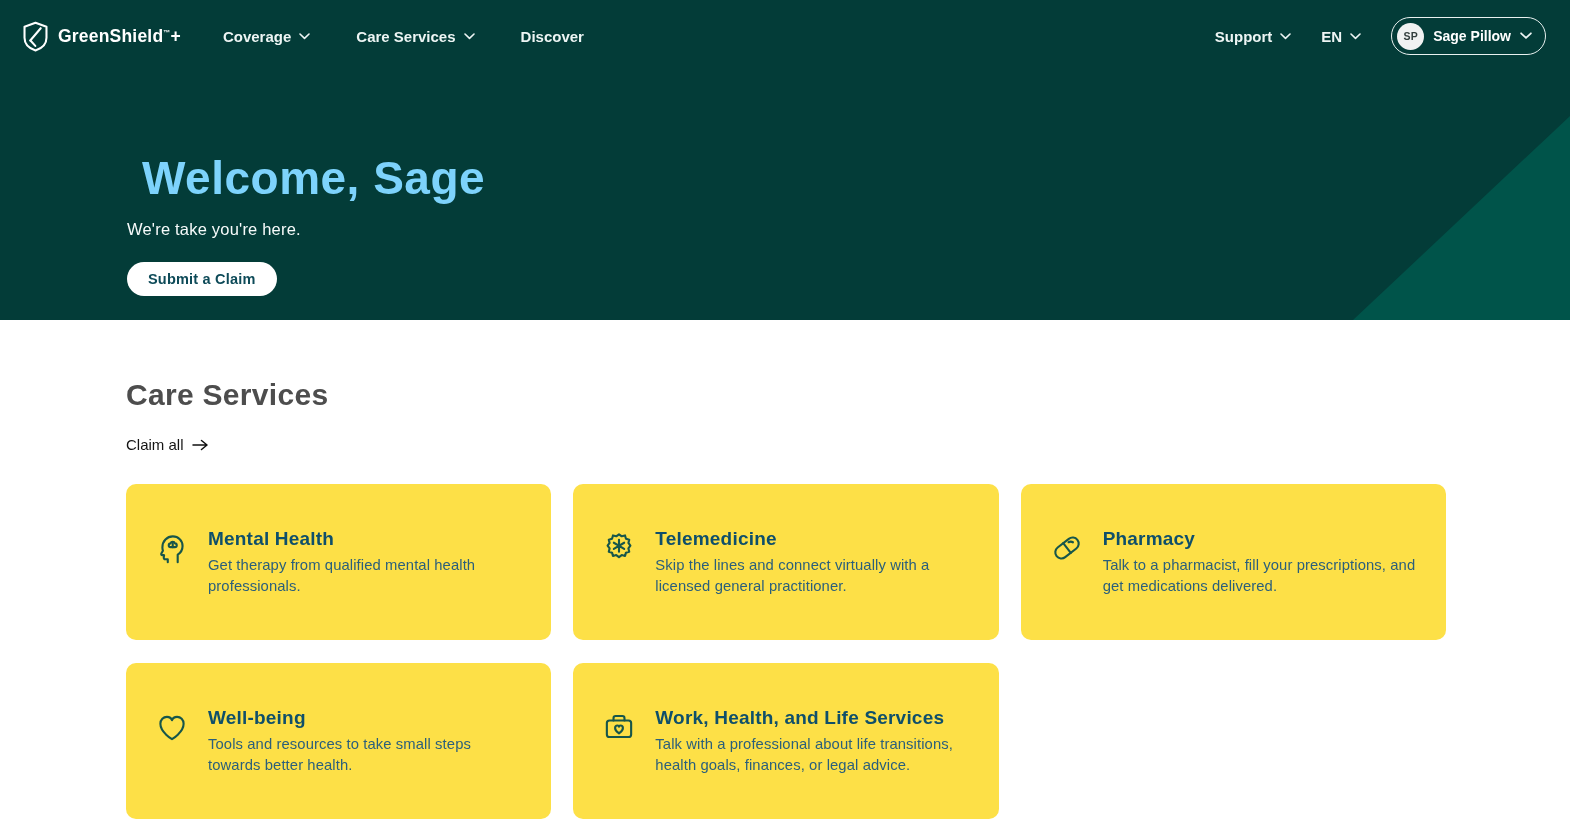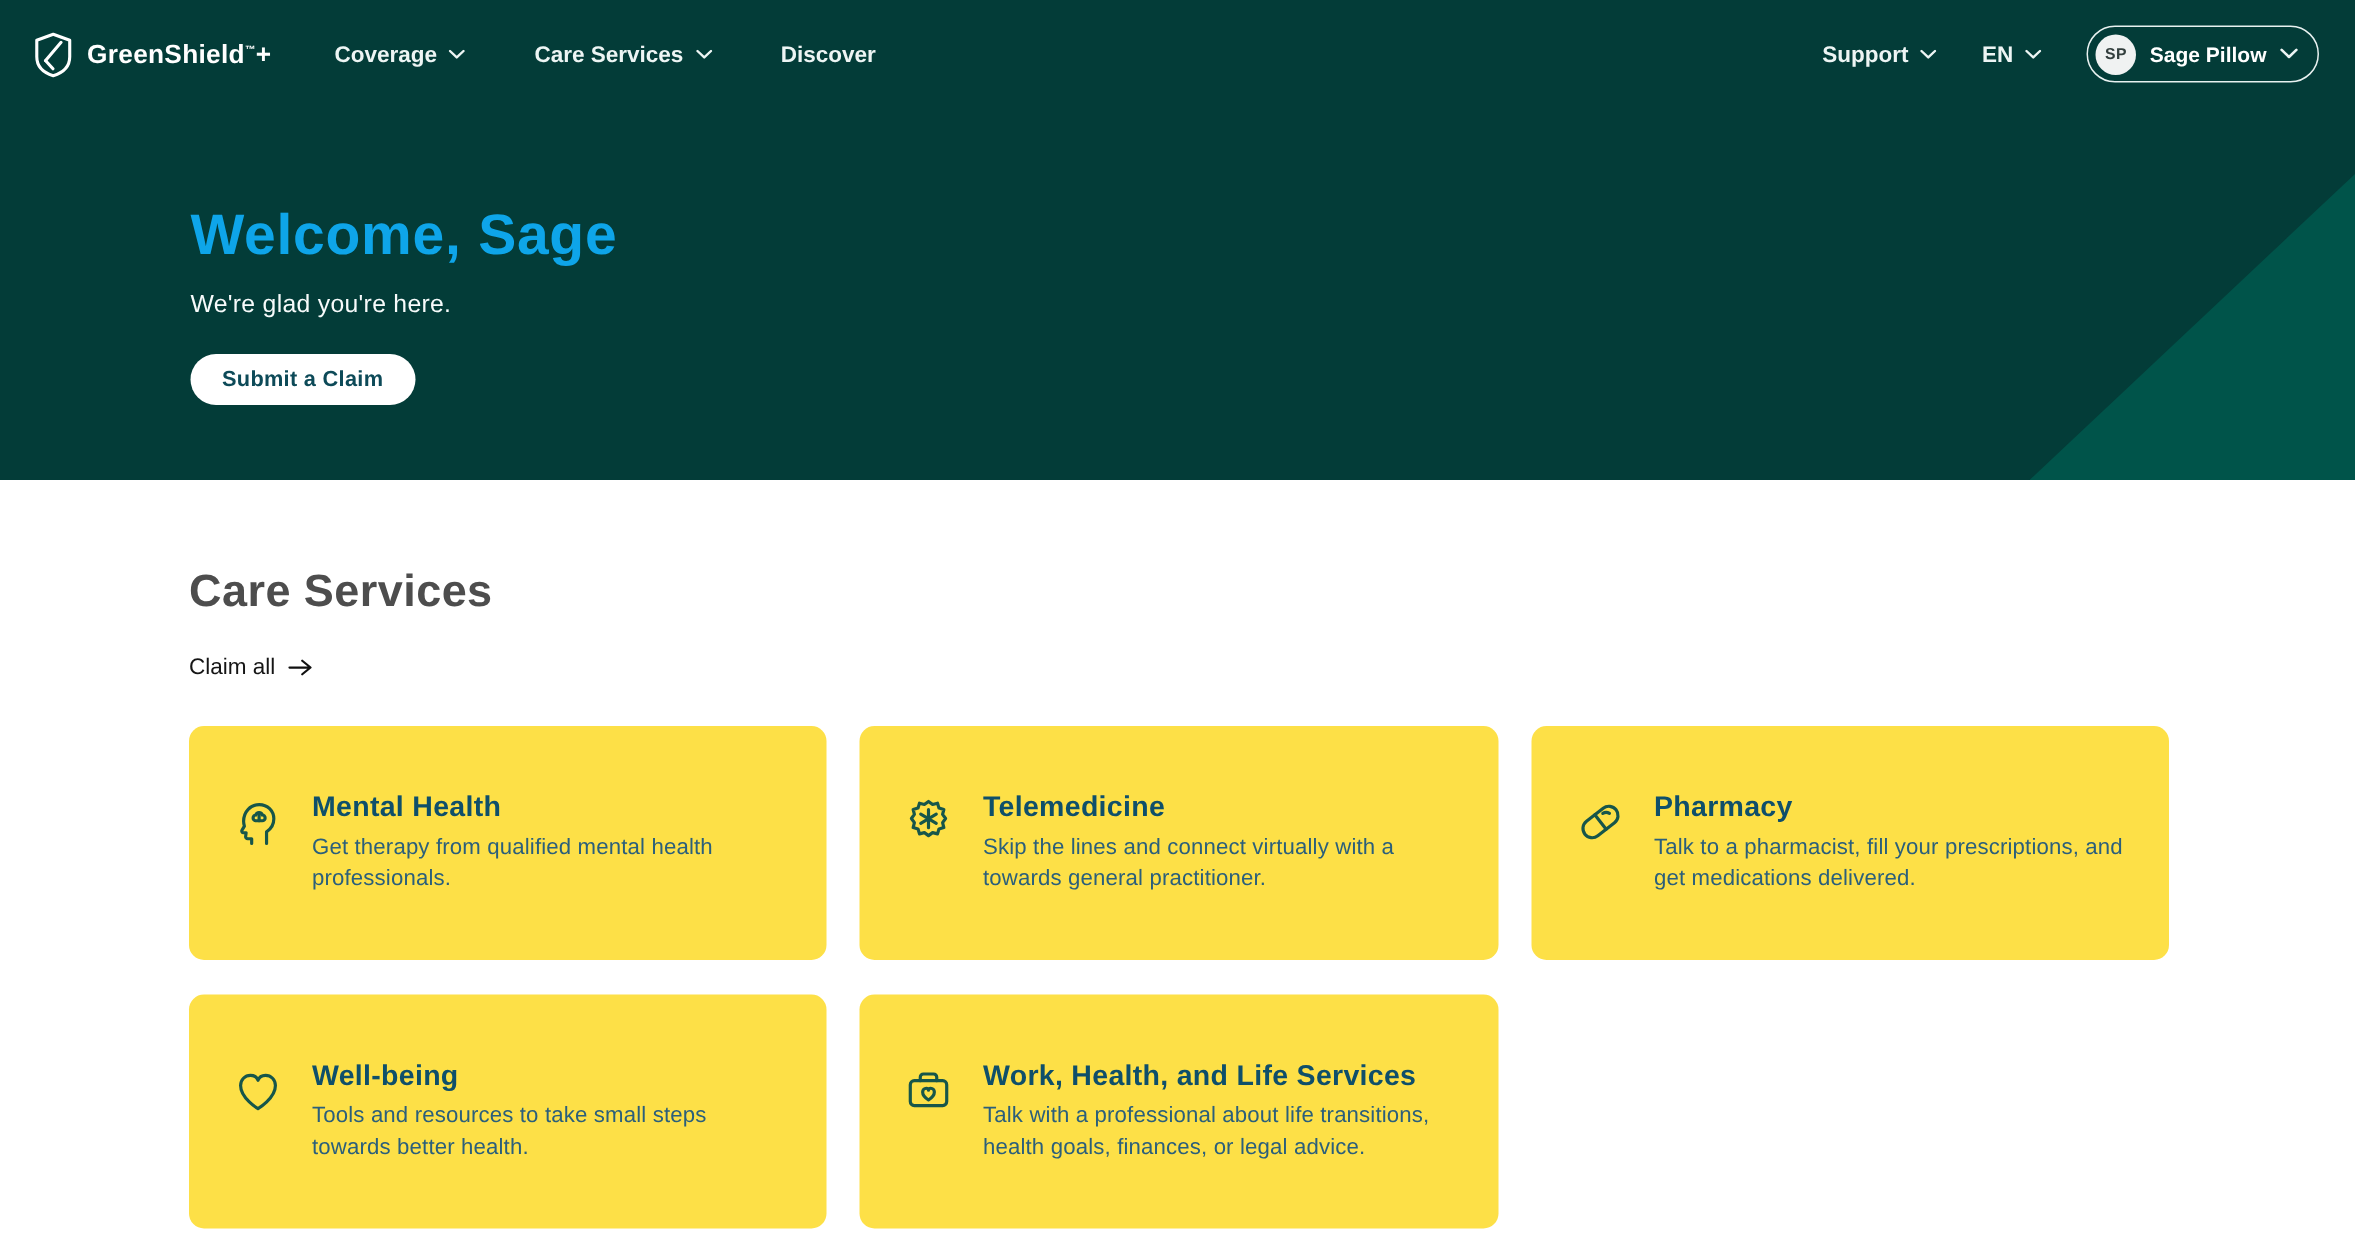--- a/index.html
+++ b/index.html
@@ -64,23 +64,23 @@
     display: flex; align-items: center; justify-content: center;
     letter-spacing: .3px;
   }
   .user-name { font-size: 14px; font-weight: 700; color: #fff; white-space: nowrap; }
 
   .chev { display: inline-flex; }
 
   
   .hero-content { position: relative; padding: 64px 0 0 127px; z-index: 1; }
   .hero-title {
-    margin: 0;
-    font-size: 38px; font-weight: 700;
-    color: #0ea5e9; letter-spacing: .5px;
+    margin: 15px;
+    font-size: 46px; font-weight: 700;
+    color: #7dd3fc; letter-spacing: .5px;
   }
   .hero-subtitle {
     margin: 15px 0 0;
     font-size: 16.5px; color: #F7FBFB; letter-spacing: .2px;
   }
   .cta-btn {
     margin-top: 23px;
     display: inline-block;
     background: #ffffff; color: #0D4A58;
     font-family: "Liberation Sans", sans-serif;
@@ -197,21 +197,21 @@
           <svg width="12" height="8" viewBox="0 0 11 7">
               <path d="M1 1l4.5 4.3L10 1" stroke="#EDF5F4" stroke-width="1.6" fill="none" stroke-linecap="round" stroke-linejoin="round"></path>
             </svg>
         </span>
       </div>
     </div>
   </div>
 
   <div class="hero-content">
     <h1 class="hero-title">Welcome, Sage</h1>
-    <p class="hero-subtitle">We're glad you're here.</p>
+    <p class="hero-subtitle">We're take you're here.</p>
     <button class="cta-btn">Submit a Claim</button>
   </div>
 </div>
 
 <div class="main">
   <h2 class="section-title">Care Services</h2>
 
   <a class="view-all">
     <span>Claim all</span>
     <span>
@@ -243,21 +243,21 @@
       <div class="card-inner">
         <span class="card-icon">
           <svg width="38" height="38" viewBox="0 0 36 36" fill="none" stroke="#17564A" stroke-width="2" stroke-linecap="round" stroke-linejoin="round">
             <path d="M18 5l2.6 1.9 3.1-.8.9 3.1 3.1.9-.8 3.1 1.9 2.6-1.9 2.6.8 3.1-3.1.9-.9 3.1-3.1-.8L18 26.6l-2.6-1.9-3.1.8-.9-3.1-3.1-.9.8-3.1-1.9-2.6 1.9-2.6-.8-3.1 3.1-.9.9-3.1 3.1.8L18 5z"></path>
             <path d="M18 10.2v11.4"></path>
             <path d="M13.1 13l9.8 5.8M22.9 13l-9.8 5.8"></path>
           </svg>
         </span>
         <div>
           <h3 class="card-title">Telemedicine</h3>
-          <p class="card-desc">Skip the lines and connect virtually with a towards general practitioner.</p>
+          <p class="card-desc">Skip the lines and connect virtually with a licensed general practitioner.</p>
         </div>
       </div>
     </div>
 
     <div class="card">
       <div class="card-inner">
         <span class="card-icon">
           <svg width="38" height="38" viewBox="0 0 36 36" fill="none" stroke="#17564A" stroke-width="2" stroke-linecap="round" stroke-linejoin="round">
             <g transform="rotate(-38 18 18)">
               <rect x="5.5" y="12.2" width="25" height="11.6" rx="5.8"></rect>

